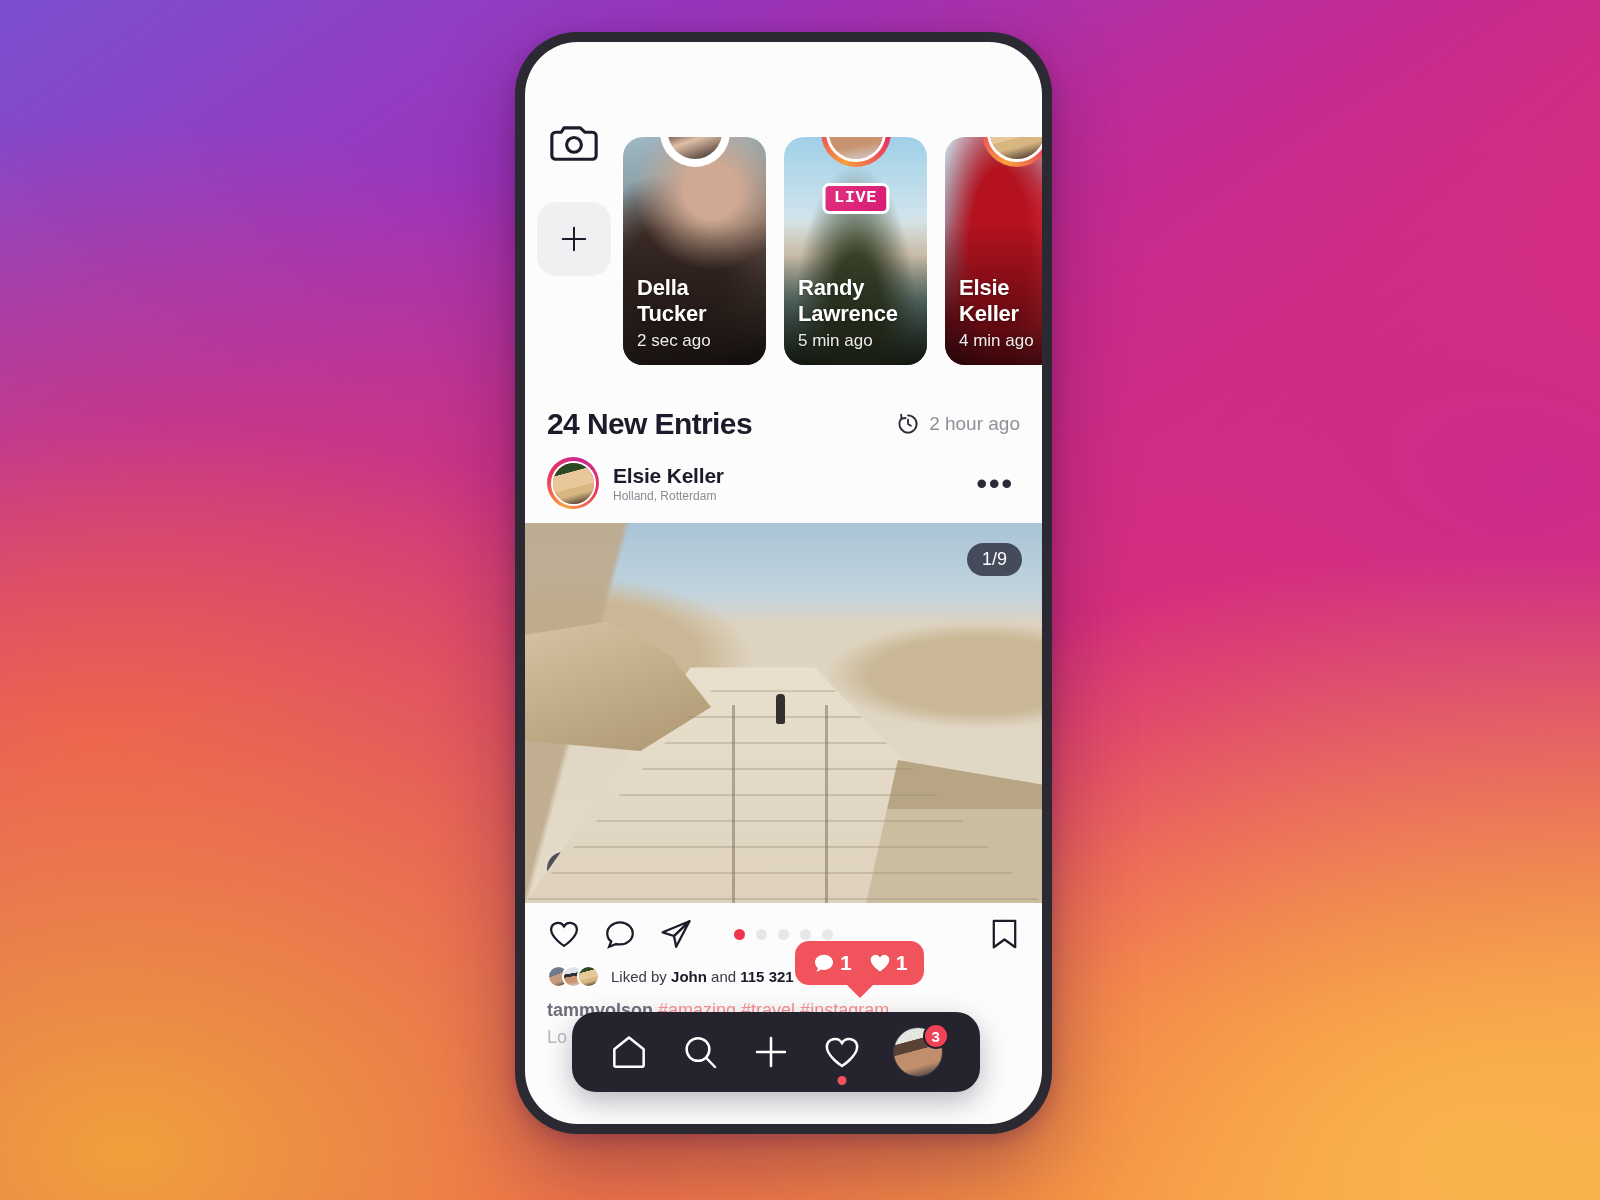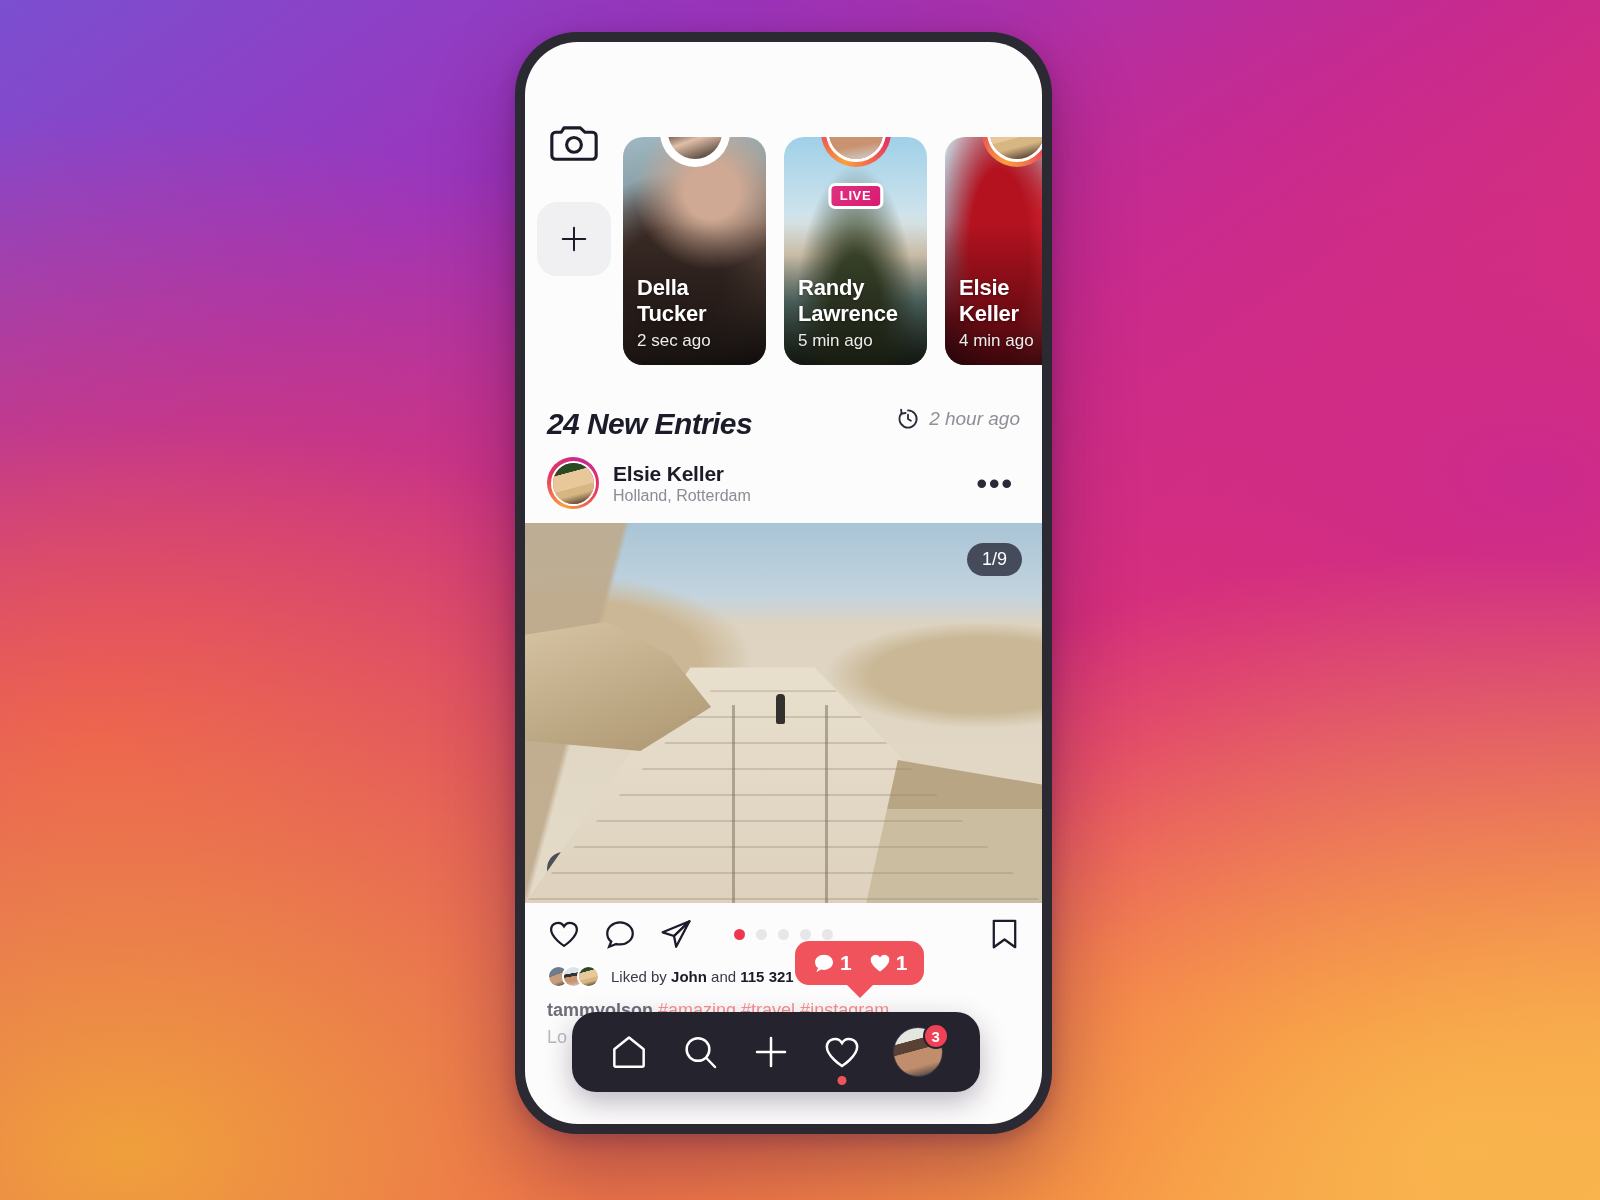--- a/index.html
+++ b/index.html
@@ -84,36 +84,36 @@
   .ring-grad {
     background: conic-gradient(from 200deg, #f9a03c, #e8365f 25%, #c62a8f 50%, #e8365f 75%, #f9a03c);
   }
   .story-avatar {
     width: 60px; height: 60px; border-radius: 50%;
     border: 3px solid #fff; overflow: hidden; position: relative;
   }
   .live-badge {
     position: absolute; top: 46px; left: 50%; transform: translateX(-50%);
     background: linear-gradient(135deg, #e0317f, #d81b74);
-    color: #fff; font-size: 13px; font-weight: 700; letter-spacing: .6px;
+    color: #fff; font-size: 17px; font-weight: 700; letter-spacing: .6px;
     padding: 3px 9px; border-radius: 7px;
     border: 3px solid #fff; z-index: 4;
     line-height: 1.1;
+    font-family: Liberation Mono, monospace;
   }
 
   
   .feed-head { padding: 12px 22px 0 22px; }
   .feed-kicker {
     color: #9b9ba3; font-size: 16px; font-weight: 700;
     letter-spacing: 1.3px; text-transform: uppercase;
   }
   .feed-title-row {
-    display: flex; align-items: flex-start; justify-content: space-between;
+    display: flex; align-items: center; justify-content: space-between;
     margin-top: 8px;
-    font-style: italic;
   }
   .feed-title { font-size: 30px; font-weight: 700; color: #1b1b2a; letter-spacing: -.6px; }
   .feed-ago { display: flex; align-items: center; gap: 9px; }
   .feed-ago span { color: #8f8f98; font-size: 19px; }
   .clock-icon { width: 24px; height: 24px; }
 
   
   .post-head {
     display: flex; align-items: center; padding: 16px 22px 14px 22px;
   }
@@ -122,21 +122,21 @@
     background: conic-gradient(from 200deg, #f9a03c, #e8365f 25%, #c62a8f 50%, #e8365f 75%, #f9a03c);
     display: flex; align-items: center; justify-content: center;
     flex: 0 0 52px;
   }
   .post-avatar {
     width: 45px; height: 45px; border-radius: 50%;
     border: 2px solid #fff; overflow: hidden; position: relative;
   }
   .post-head-text { margin-left: 14px; flex: 1; }
   .post-user { font-size: 21px; font-weight: 700; color: #1b1b2a; letter-spacing: -.2px; }
-  .post-loc { font-size: 16px; color: #8b8b95; margin-top: 1px; }
+  .post-loc { font-size: 12px; color: #8b8b95; margin-top: 1px; }
   .post-more {
     font-size: 30px; color: #2a2a38; letter-spacing: 2px;
     line-height: .5; padding-right: 6px; font-weight: 700;
   }
 
   
   .post-photo { position: relative; width: 100%; height: 380px; overflow: hidden; }
   .photo-count {
     position: absolute; top: 20px; right: 20px;
     background: rgba(44,46,62,.82); color: #fff;

